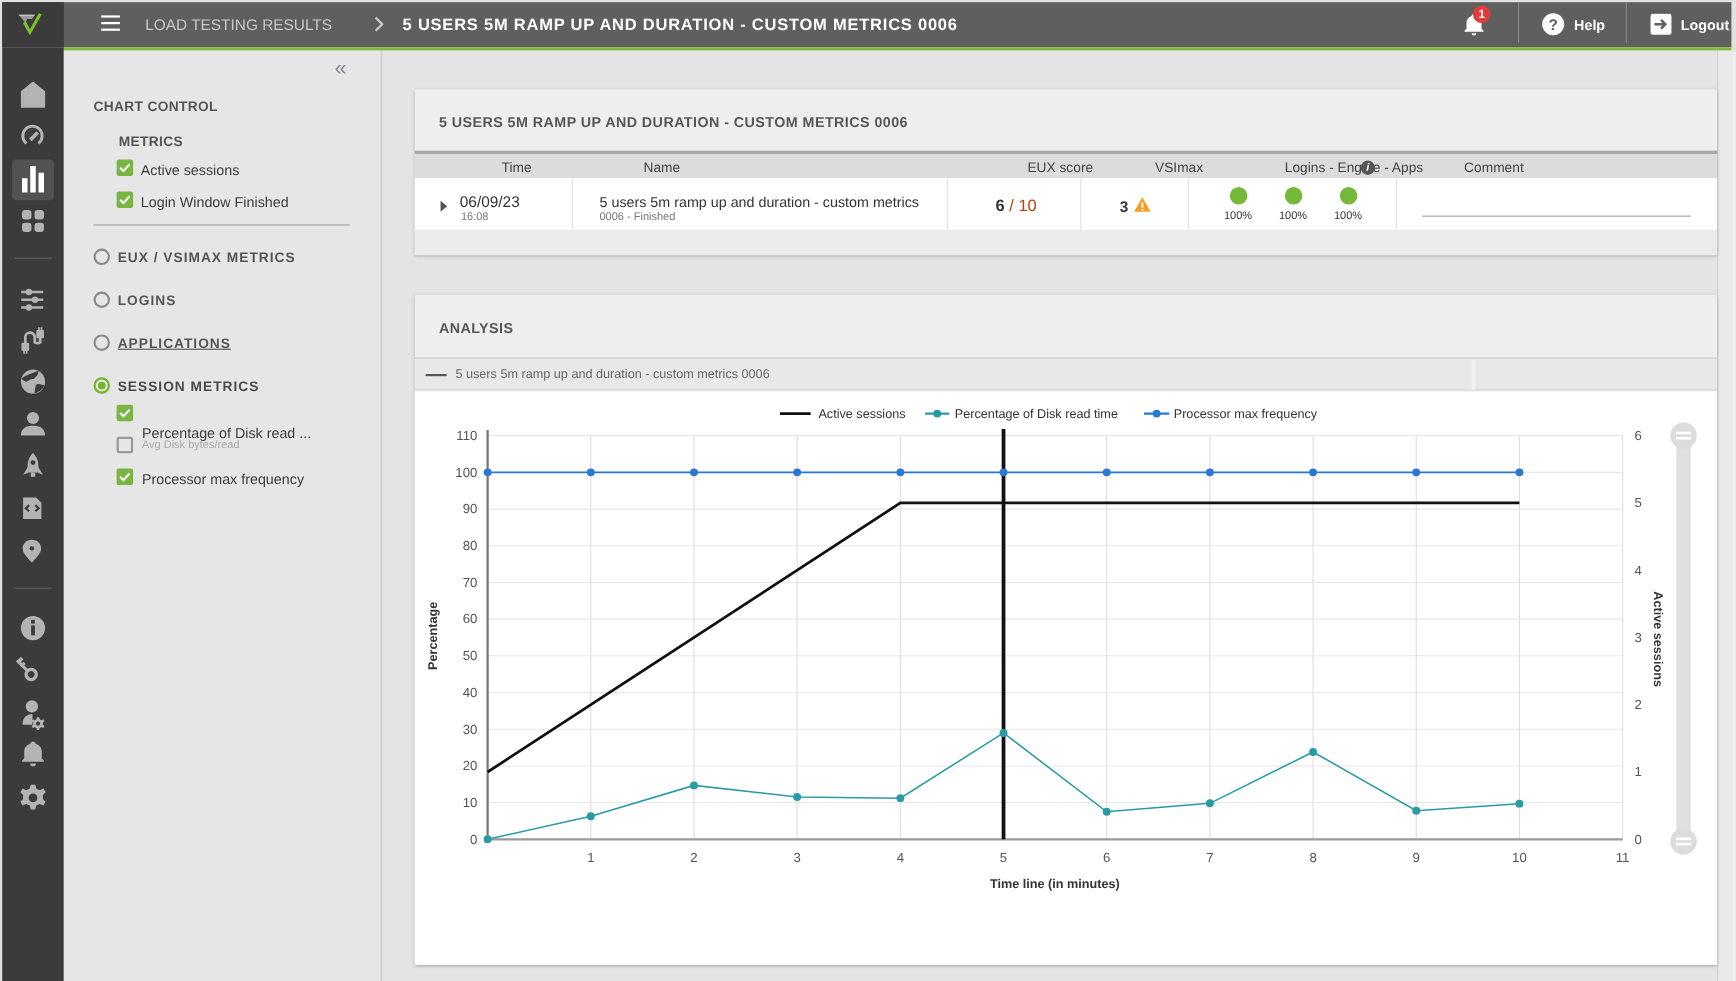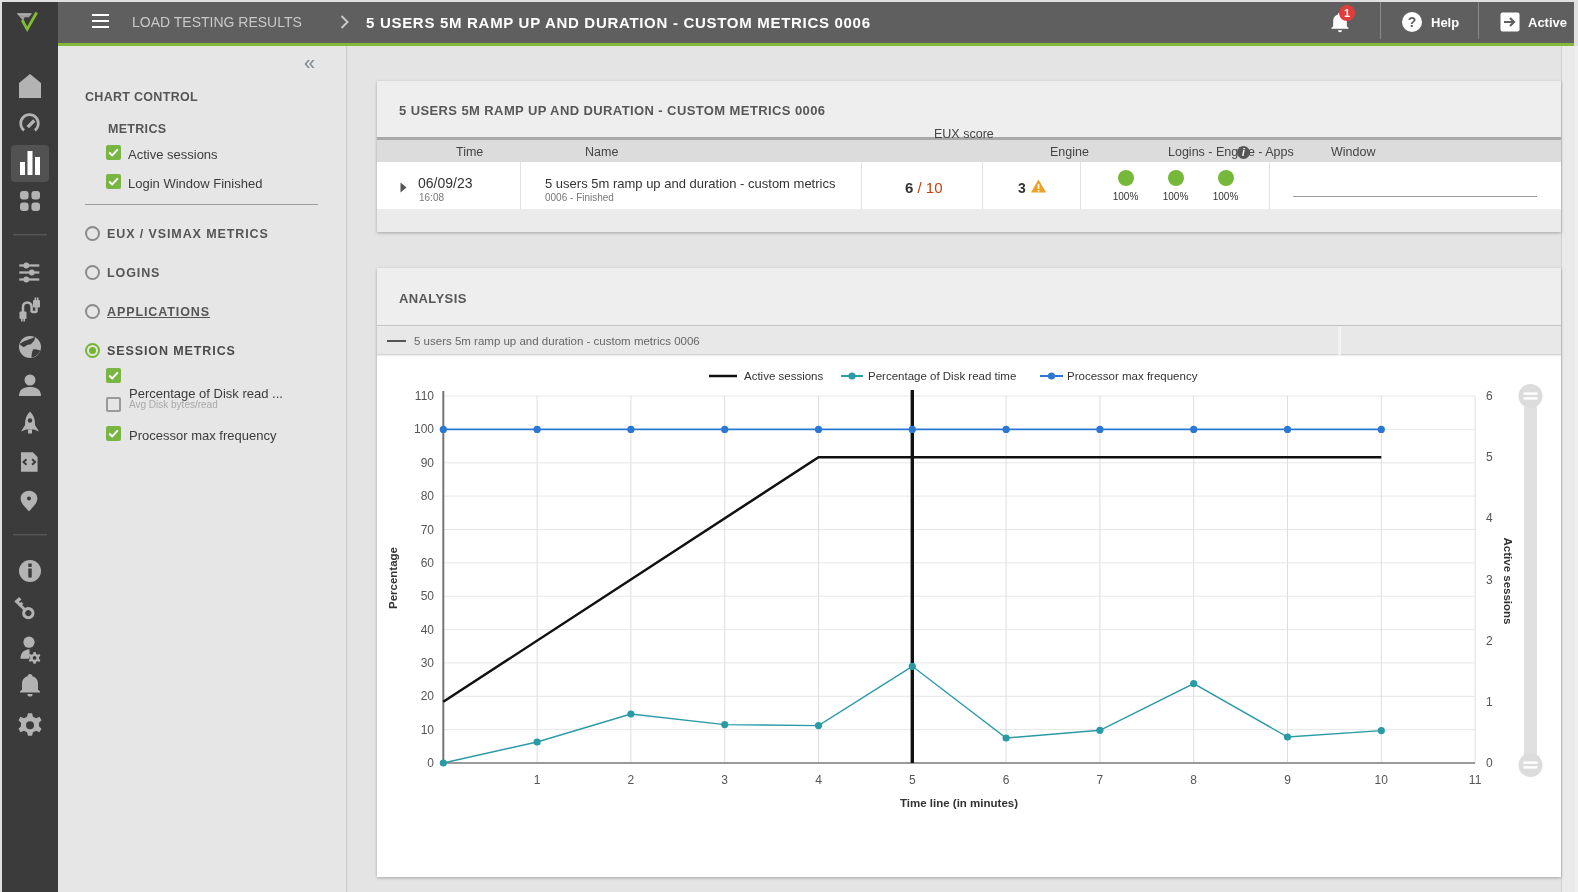--- a/index.html
+++ b/index.html
@@ -82,21 +82,21 @@
   <div class="abs topsep" style="left:1380px;"></div>
   <div class="abs topsep" style="left:1478px;"></div>
 
   <div class="abs" style="left:1402px;top:12px;width:20px;height:20px;border-radius:50%;background:#fff;color:#5f5f5f;font-size:14px;font-weight:bold;text-align:center;line-height:20px;">?</div>
   <div class="abs topbtn" style="left:1431px;top:15px;">Help</div>
 
   <svg class="abs" style="left:1500px;top:12px;" width="20" height="20" viewBox="0 0 20 20">
     <rect x="0.5" y="0.5" width="19" height="19" rx="2" fill="#ffffff"></rect>
     <path d="M4 10 L13 10 M10 6 L14 10 L10 14" stroke="#5f5f5f" stroke-width="2.2" fill="none"></path>
   </svg>
-  <div class="abs topbtn" style="left:1528px;top:15px;">Active</div>
+  <div class="abs topbtn" style="left:1528px;top:15px;">Logout</div>
 
   <svg class="abs" style="left:2px;top:43px;" width="56" height="849" viewBox="0 0 56 849">
     <g fill="#b3b3b3">
 
       <path d="M28 31 L39 40 L39 55 L17 55 L17 40 Z"></path>
 
       <g transform="translate(27.5,80.5)">
         <path d="M -5.4 6.9 A 8.8 8.8 0 1 1 5.4 6.9" fill="none" stroke="#b3b3b3" stroke-width="2.7"></path>
         <line x1="-1.8" y1="3.6" x2="4.8" y2="-3" stroke="#b3b3b3" stroke-width="3.4"></line>
       </g>
@@ -255,25 +255,25 @@
 
   <div class="abs card" style="left:377px;top:80.5px;width:1184px;height:151.5px;"></div>
   <div class="abs cardtitle" style="left:399px;top:103px;">5 USERS 5M RAMP UP AND DURATION - CUSTOM METRICS 0006</div>
   <div class="abs" style="left:377px;top:136.5px;width:1184px;height:3px;background:#a9a9a9;"></div>
   <div class="abs thead" style="left:377px;top:139.5px;width:1184px;height:22.5px;"></div>
   <div class="abs trow" style="left:377px;top:162px;width:1184px;height:47px;"></div>
   <div class="abs" style="left:377px;top:209px;width:1184px;height:23px;background:#ebebeb;"></div>
 
   <div class="abs th" style="left:416px;top:145px;">Time</div>
   <div class="abs th" style="left:545px;top:145px;">Name</div>
-  <div class="abs th" style="left:894px;top:127px;">EUX score</div>
-  <div class="abs th" style="left:1010px;top:145px;">Engine</div>
+  <div class="abs th" style="left:894px;top:145px;">EUX score</div>
+  <div class="abs th" style="left:1010px;top:145px;">VSImax</div>
   <div class="abs th" style="left:1128px;top:145px;">Logins - Engine - Apps</div>
   <div class="abs" style="left:1237px;top:145.5px;width:13px;height:13px;border-radius:50%;background:#555;color:#fff;font-size:10px;font-weight:bold;text-align:center;line-height:13px;font-style:italic;">i</div>
-  <div class="abs th" style="left:1291px;top:145px;">Window</div>
+  <div class="abs th" style="left:1291px;top:145px;">Comment</div>
 
   <div class="abs colline" style="left:520px;top:162px;height:47px;"></div>
   <div class="abs colline" style="left:861px;top:162px;height:47px;"></div>
   <div class="abs colline" style="left:982px;top:162px;height:47px;"></div>
   <div class="abs colline" style="left:1080px;top:162px;height:47px;"></div>
   <div class="abs colline" style="left:1269px;top:162px;height:47px;"></div>
 
   <svg class="abs" style="left:400px;top:182px;" width="7" height="11" viewBox="0 0 7 11">
       <path d="M0.5 0.5 L6.5 5.5 L0.5 10.5 Z" fill="#555"></path>
     </svg>

